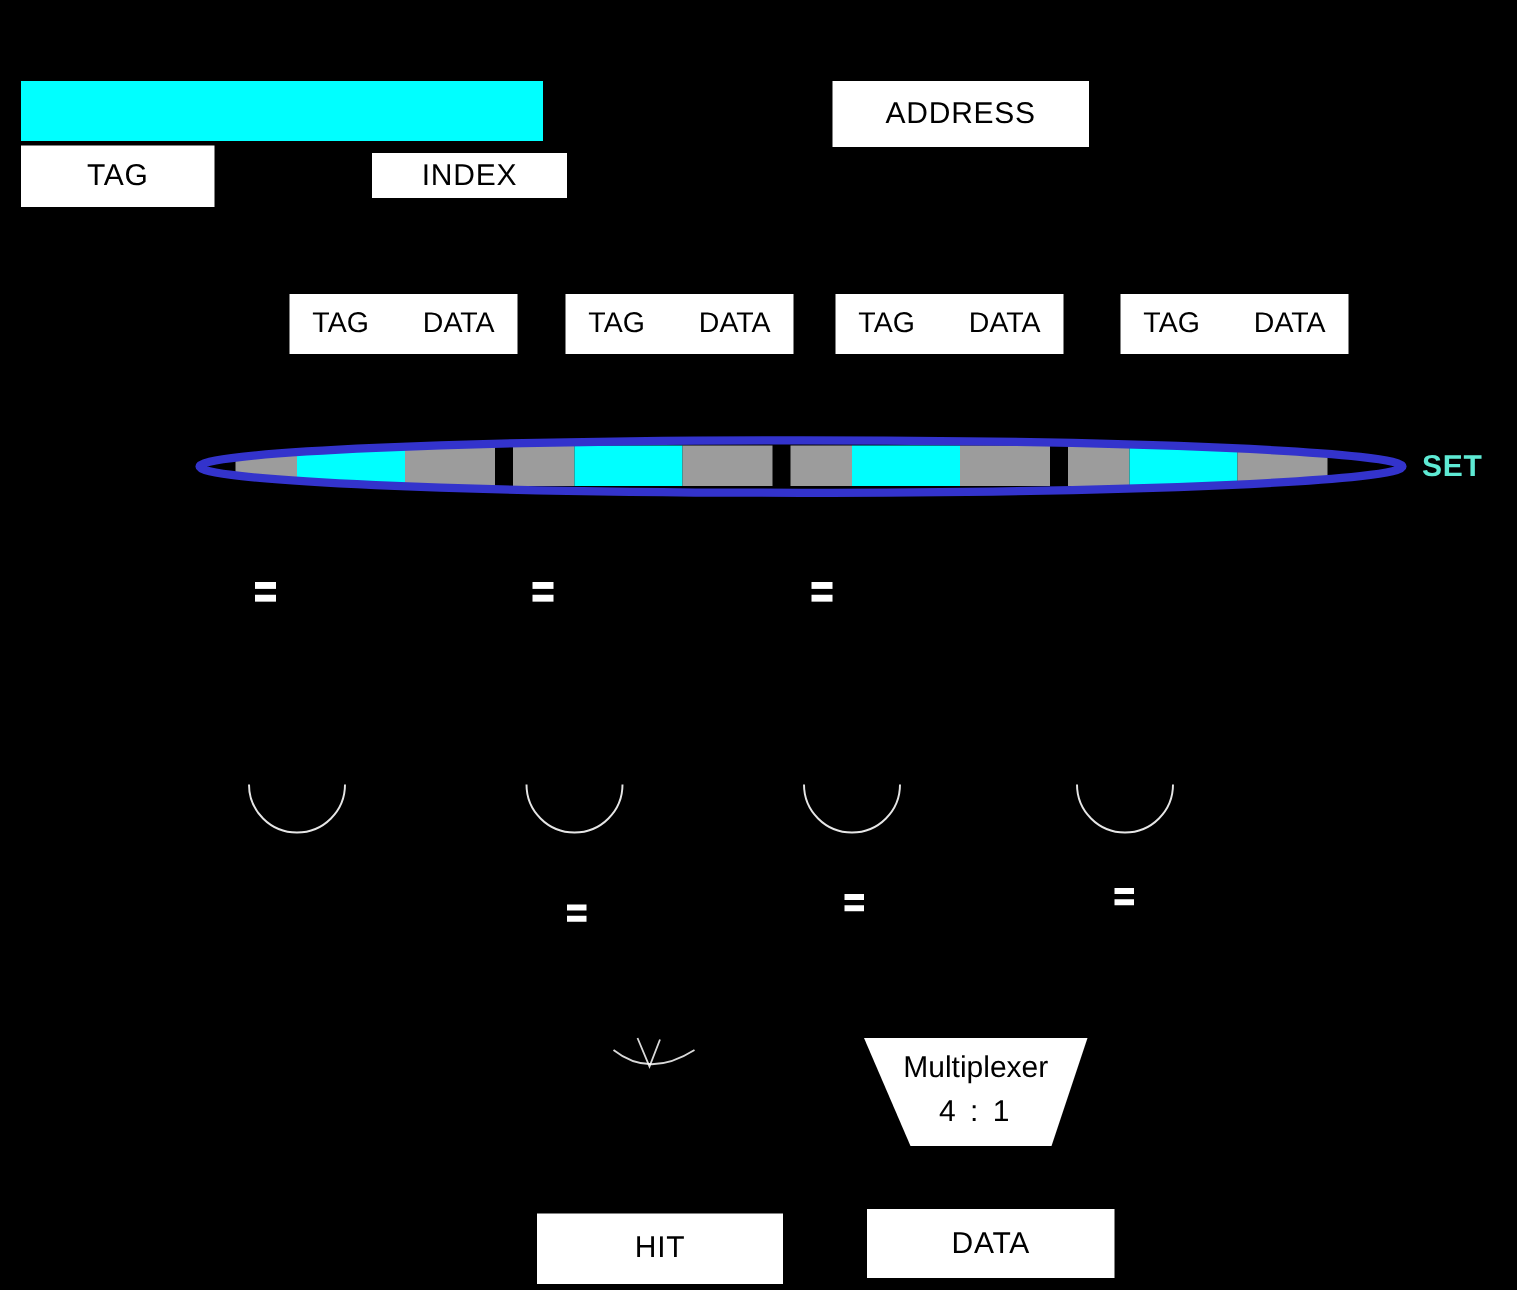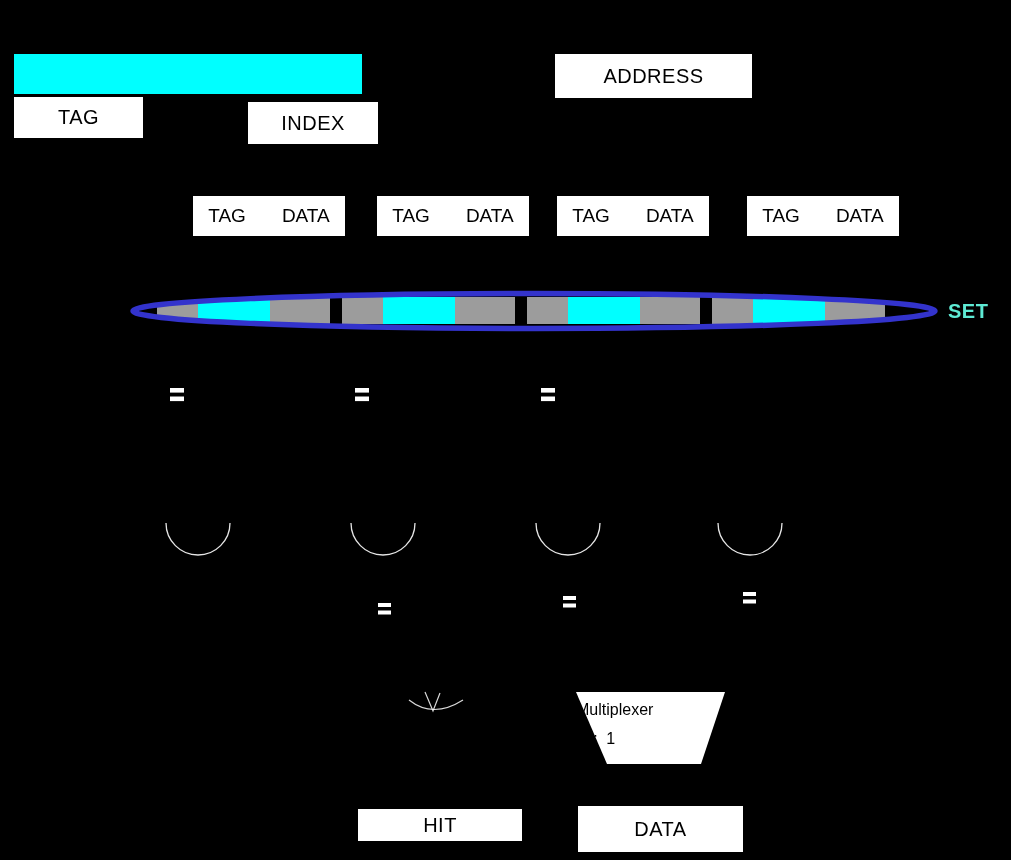--- a/index.html
+++ b/index.html
@@ -8,32 +8,32 @@
     font-family:"Liberation Sans", sans-serif; overflow:hidden;
   }
   svg.gfx { position:absolute; left:0; top:0; }
   .wbox {
     position:absolute; background:#fff; color:#000;
     display:flex; align-items:center; justify-content:center;
     font-size:20px; letter-spacing:0.5px;
   }
   #addr-bar   { left:14px;  top:54px;  width:348px; height:40px; }
   #tag-box    { left:14px;  top:97px;  width:129px; height:41px; }
-  #index-box  { left:248px; top:102px; width:130px; height:42px; }
-  #address-box{ left:555px; top:54px;  width:197px; height:44px;justify-content:center; }
-  #hit-box    { left:358px; top:809px; width:164px; height:32px; }
+  #index-box  { left:248px; top:102px; width:130px; height:30px; }
+  #address-box{ left:555px; top:54px;  width:171px; height:44px;justify-content:center; }
+  #hit-box    { left:358px; top:809px; width:164px; height:47px; }
   #data-box   { left:578px; top:806px; width:165px; height:46px; }
   .way-header {
     position:absolute; top:196px; height:40px; width:152px;
     background:#fff; color:#000; display:flex; align-items:center;
     justify-content:center; gap:36px; font-size:19px;
   }
   .mux-text {
-    position:absolute; left:576px; width:149px; text-align:left;
-    color:#000; font-size:16px; line-height:1;
+    position:absolute; left:576px; width:149px; text-align:center;
+    color:#000; font-size:20px; line-height:1;
   }
   #mux-label { top:702px; }
   #mux-ratio { top:731px; font-weight:normal; letter-spacing:2px; }
   #set-label {
     position:absolute; left:948px; top:300px;
     font-size:20px; font-weight:bold; letter-spacing:0.5px;
   }
 </style>
 </head>
 <body>

